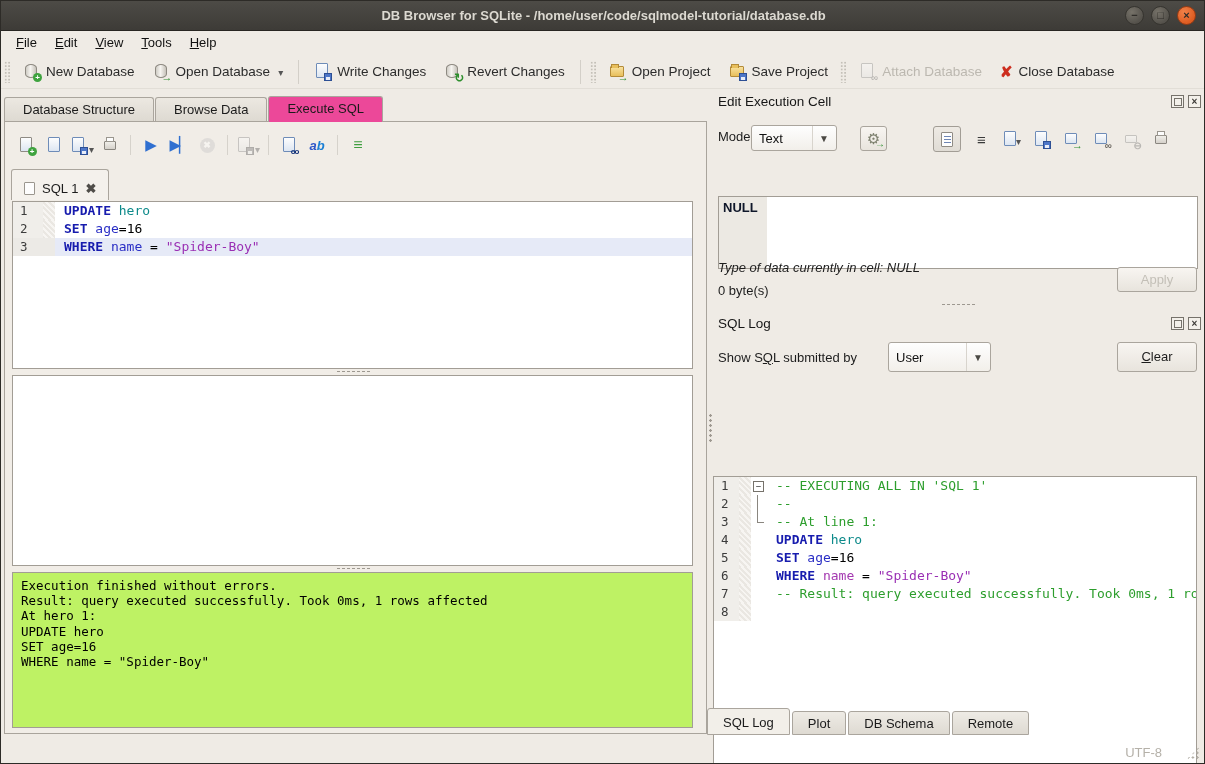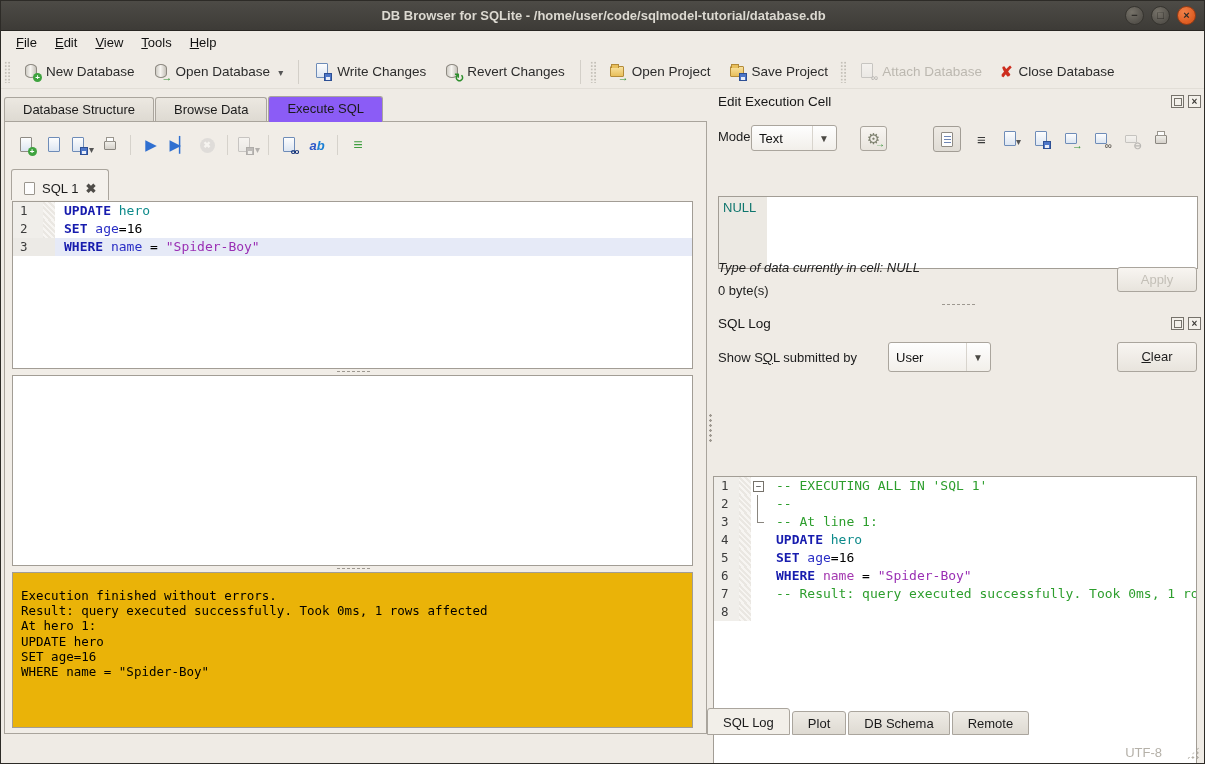--- a/index.html
+++ b/index.html
@@ -57,21 +57,21 @@
   .ovl.reload { right:-3px; bottom:-4px; color:#2e8f2e; font-size:12px; }
   .ovl.link { right:-2px; bottom:-3px; color:#6e6a63; font-size:10px; }
   .bigx { font-size:15px; font-weight:bold; color:#cd2d1e; line-height:17px; display:inline-block; }
   .dd-caret { font-size:10px; color:#555; margin-left:2px; align-self:flex-end; padding-bottom:2px; }
 
   
   .main-tabs { left:3px; top:95px; display:flex; align-items:flex-end; }
   .mtab { height:25px; padding:4px 18px 0; background:linear-gradient(#ece8e1,#ddd9d1);
     border:1px solid #aaa59d; border-bottom:none; margin-right:1px;
     border-radius:3px 3px 0 0; color:#1b1b1b; }
-  .mtab.active { height:26px; background:#8b5cf6; position:relative; z-index:3; }
+  .mtab.active { height:26px; background:#ec4899; position:relative; z-index:3; }
 
   
   .left-frame { left:3px; top:120px; width:703px; height:613px;
     background:#f1ede7; border:1px solid #a9a49c; }
 
   
   .sql-toolbar { left:13px; top:132px; display:flex; align-items:center; gap:4px; }
   .sicon { width:24px; height:24px; display:flex; align-items:center; justify-content:center;
     position:relative; color:#4a4a4a; }
   .sicon.disabled { opacity:.4; filter:grayscale(1); }
@@ -112,22 +112,22 @@
   .tk-idp { color:#a438b0; }
   .tk-str { color:#9a2fb4; }
   .tk-cmt { color:#2d9e2d; }
   .tk-num, .tk-pl { color:#000; }
 
   .editor { left:11px; top:200px; width:681px; height:168px; }
   .grid-area { left:11px; top:374px; width:681px; height:191px; background:#fff; border:1px solid #a29d95; }
   .hsplit-dots { height:5px; display:flex; align-items:center; justify-content:center; }
   .dots-h { width:34px; height:3px;
     background:radial-gradient(#9d9890 1px, transparent 1.2px); background-size:5px 3px; }
-  .msg-box { left:11px; top:571px; width:681px; height:156px; background:#eab308; border:1px solid #a29d95;
-    font-family:"DejaVu Sans Mono",monospace; font-size:12.5px; color:#000; padding:15px 8px; line-height:15.2px; white-space:pre; }
+  .msg-box { left:11px; top:571px; width:681px; height:156px; background:#bef264; border:1px solid #a29d95;
+    font-family:"DejaVu Sans Mono",monospace; font-size:12.5px; color:#000; padding:5px 8px; line-height:15.2px; white-space:pre; }
 
   
   .vsplit { left:706px; top:120px; width:6px; height:613px; display:flex; align-items:center; justify-content:center; }
   .dots-v { width:3px; height:30px;
     background:radial-gradient(#9d9890 1px, transparent 1.2px); background-size:3px 5px; }
 
   
   .dock-header { display:flex; justify-content:space-between; align-items:center; color:#161616; font-size:13.5px; }
   .dock-btns { display:flex; gap:4px; }
   .dock-btn { width:13px; height:13px; border:1px solid #76726b; background:#f3f0ea; position:relative; }
@@ -149,21 +149,21 @@
   .ci.active-mode { border:1px solid #a29d95; border-radius:3px; background:linear-gradient(#eeeae4,#e0dcd5);
     width:28px; height:26px; }
   .ci .pg { width:12px; height:15px; background:#fdfdfd; border:1px solid #8f8b84; border-radius:1px; position:relative; }
   .ci .pg:before { content:""; position:absolute; left:2px; top:3px; width:7px; height:1px; background:#6f86b4;
     box-shadow:0 3px 0 #6f86b4, 0 6px 0 #6f86b4; }
   .wrap-ic { color:#3a3a3a; font-size:15px; font-weight:bold; }
   .ci.disabled { opacity:.4; filter:grayscale(1); }
 
   .cellbox { background:#fff; border:1px solid #a29d95; position:relative; }
   .cell-null-strip { position:absolute; left:0; top:0; width:48px; height:100%; background:#ece9e3; }
-  .cell-null-text { position:absolute; left:4px; top:3px; color:#0f766e; font-size:13px; }
+  .cell-null-text { position:absolute; left:4px; top:3px; color:#0f172a; font-size:13px;font-weight:bold; }
 
   .log-frame { background:#fff; border:1px solid #a29d95; overflow:hidden; position:relative; }
   .log-frame .gut { width:25px; }
 
   .bottom-tabs { display:flex; align-items:flex-end; }
   .btab { height:24px; padding:4px 15px 0; background:linear-gradient(#eeebe5,#dedad2);
     border:1px solid #aaa59d; margin-right:2px; border-radius:3px 3px 0 0; color:#1b1b1b; }
   .btab.active { height:27px; padding-top:6px; background:#f2efe9; }
 
   

